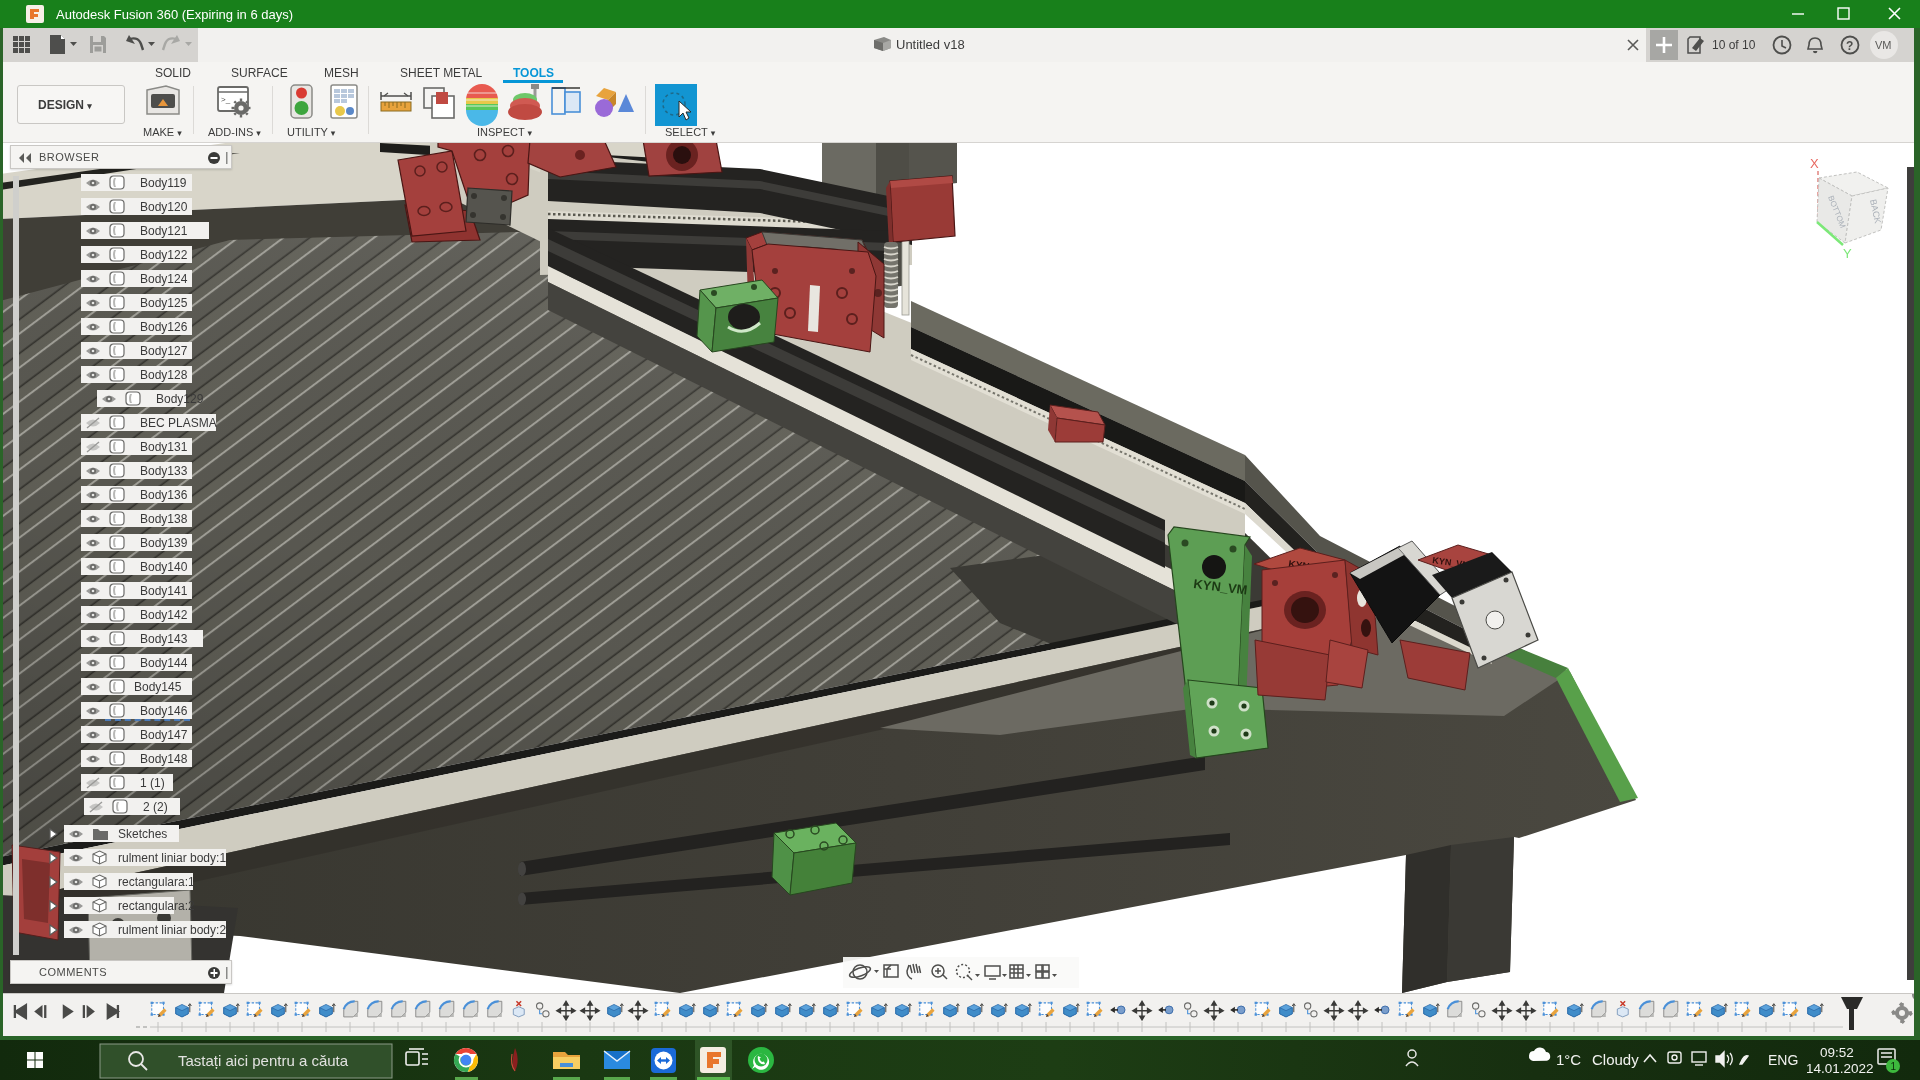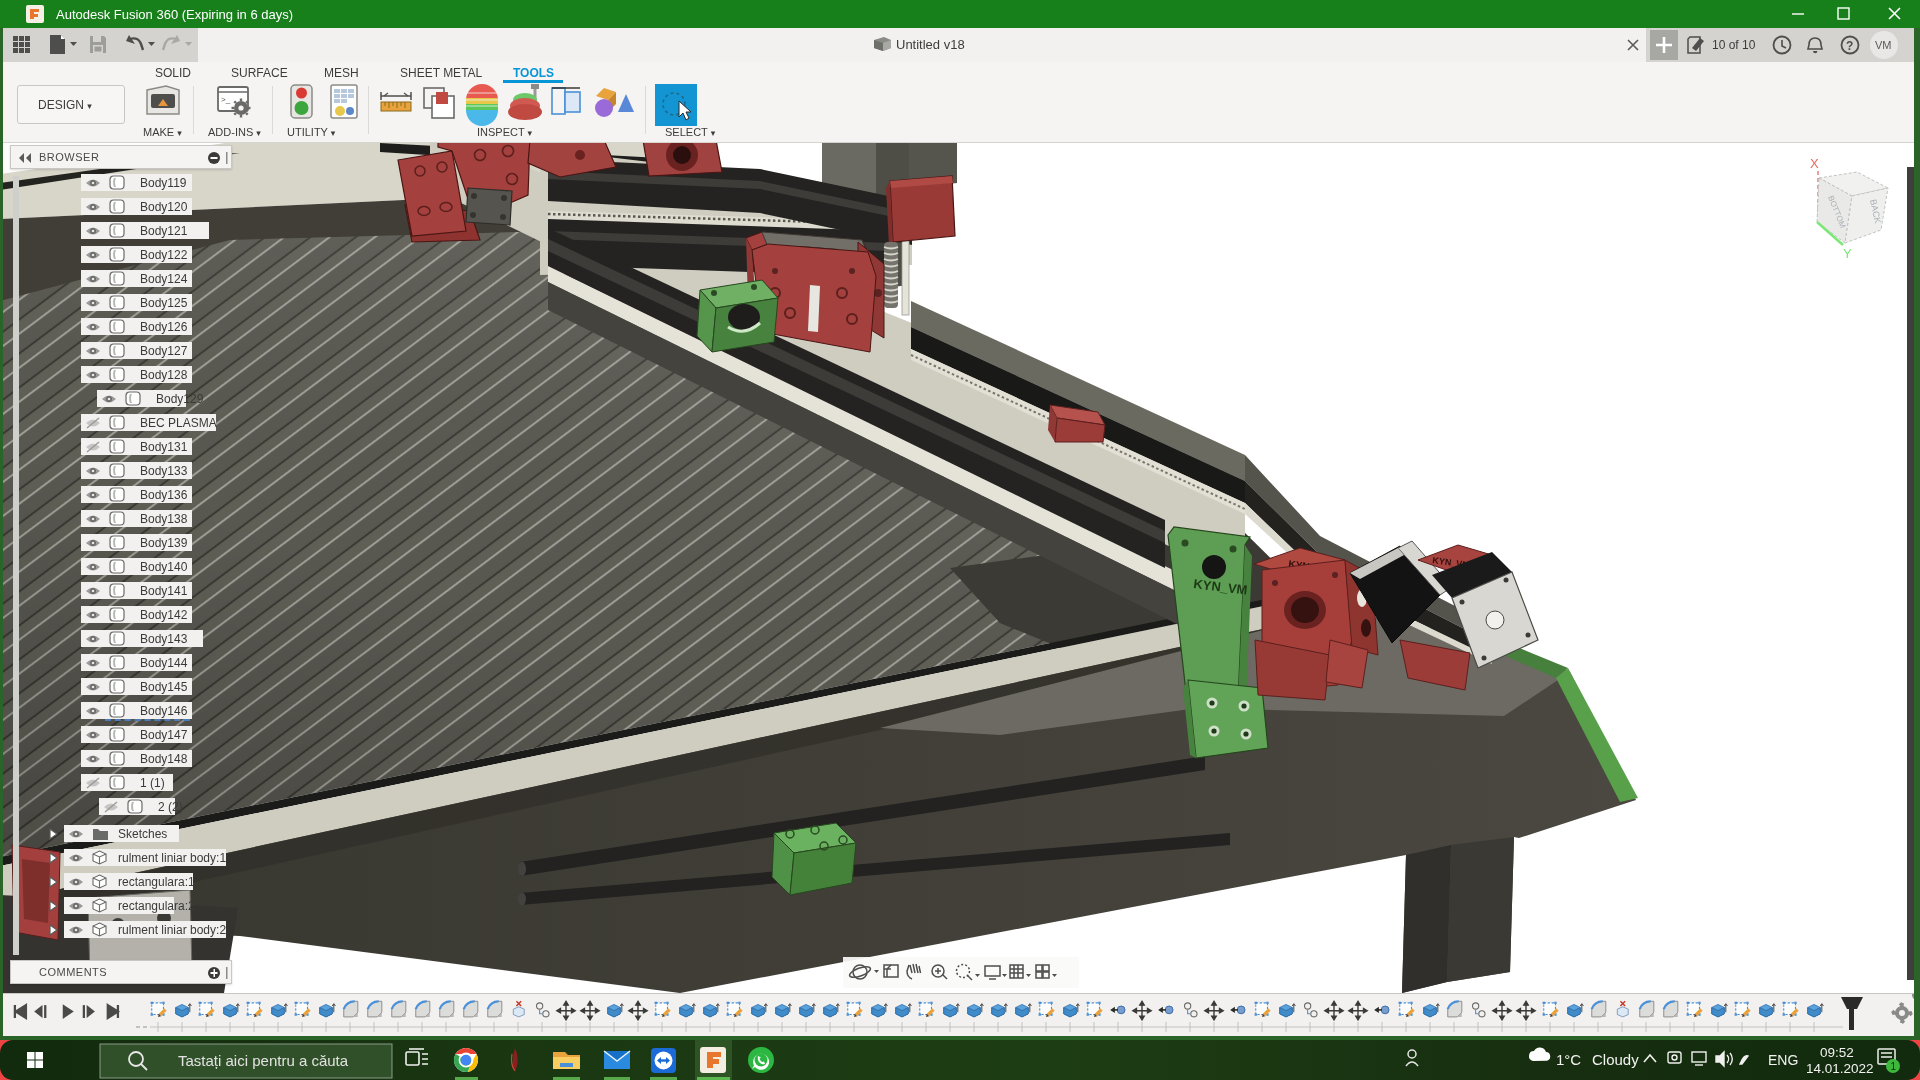--- a/index.html
+++ b/index.html
@@ -17,21 +17,21 @@
 .rtab { position:absolute; top:4px; font-size:12px; color:#3c3c3c; }
 .rlabel { position:absolute; top:64px; font-size:11px; color:#3c3c3c; }
 .sep { position:absolute; top:24px; height:48px; width:1px; background:#dcdad7; }
 
 .panelhdr { position:absolute; left:10px; width:222px; height:24px; background:#f5f4f2; border:1px solid #c9c7c4; box-shadow:0 1px 2px rgba(0,0,0,.15); }
 .row { position:absolute; height:17px; background:#f2f1ef; }
 .rowtext { position:absolute; top:2px; font-size:12px; color:#3a3a3a; white-space:nowrap; }
 
 #timeline { left:0; top:993px; width:1920px; height:43px; background:#f2f1ef; border-top:1px solid #c9c7c4; }
 
-#taskbar { left:0; top:1040px; width:1920px; height:40px; background:linear-gradient(90deg,#122a0d 0%,#1a3812 30%,#1d3d14 55%,#172f10 80%,#122a0d 100%);border-radius:13px; }
+#taskbar { left:0; top:1040px; width:1920px; height:40px; background:linear-gradient(90deg,#122a0d 0%,#1a3812 30%,#1d3d14 55%,#172f10 80%,#122a0d 100%); }
 </style>
 </head>
 <body>
 <div id="app">
   <div class="abs" id="titlebar">
     <svg class="abs" style="left:26px;top:5px" width="18" height="18" viewBox="0 0 18 18">
         <rect x="0" y="0" width="18" height="18" rx="2" fill="#f6efe6"></rect>
         <path d="M4 14 L4 4 L13 4 L13 7 L8 7 L8 9 L12 9 L12 12 L8 12 L8 14 Z" fill="#e8762c"></path>
       </svg>
     <div class="abs" id="titletext">Autodesk Fusion 360 (Expiring in 6 days)</div>
@@ -107,21 +107,21 @@
     <text x="896" y="21" font-size="13" fill="#3c3c3c">Untitled v18</text>
   </svg>
   <div class="abs" id="ribbon">
     <div class="rtab" style="left:155px">SOLID</div>
     <div class="rtab" style="left:231px">SURFACE</div>
     <div class="rtab" style="left:324px">MESH</div>
     <div class="rtab" style="left:400px">SHEET METAL</div>
     <div class="rtab" style="left:513px;color:#0696d7;font-weight:bold">TOOLS</div>
     <div class="abs" style="left:503px;top:18px;width:60px;height:3px;background:#0696d7"></div>
     <div class="abs" style="left:17px;top:23px;width:108px;height:39px;border:1px solid #c9c7c4;border-radius:3px;background:#f7f6f4"></div>
-    <div class="abs" style="left:38px;top:36px;font-size:12px;font-weight:normal;color:#3c3c3c">DESIGN <span style="font-size:9px">▾</span></div>
+    <div class="abs" style="left:38px;top:36px;font-size:12px;font-weight:bold;color:#3c3c3c">DESIGN <span style="font-size:9px">▾</span></div>
     <div class="rlabel" style="left:143px">MAKE <span style="font-size:9px">▾</span></div>
     <div class="rlabel" style="left:208px">ADD-INS <span style="font-size:9px">▾</span></div>
     <div class="rlabel" style="left:287px">UTILITY <span style="font-size:9px">▾</span></div>
     <div class="rlabel" style="left:477px">INSPECT <span style="font-size:9px">▾</span></div>
     <div class="rlabel" style="left:665px">SELECT <span style="font-size:9px">▾</span></div>
     <div class="sep" style="left:193px"></div>
     <div class="sep" style="left:272px"></div>
     <div class="sep" style="left:368px"></div>
     <div class="sep" style="left:645px"></div>
     <svg class="abs" style="left:0;top:0" width="1920" height="81" viewBox="0 0 1920 81">
@@ -762,21 +762,21 @@
       <div class="row" style="left:81px;top:678px;width:111px">
         <svg width="16" height="12" viewBox="0 0 16 12" style="position:absolute;left:4px;top:3px">
           <path d="M1 6 Q8 -1 15 6 Q8 13 1 6 Z" fill="#9a9a98"></path>
           <circle cx="8" cy="6" r="3" fill="#6a6a68"></circle>
           <circle cx="8" cy="6" r="1.3" fill="#e8e8e6"></circle>
         </svg>
         <svg width="16" height="15" viewBox="0 0 16 15" style="position:absolute;left:28px;top:1px">
           <rect x="1" y="1" width="14" height="13" rx="3.5" fill="#fff" stroke="#6a6a68" stroke-width="1.2"></rect>
           <path d="M5 3 q-2 4 0 9 l2 0 q-2 -5 0 -9 Z" fill="#b8b8b6"></path>
         </svg>
-        <div class="rowtext" style="left:59px">Body145</div>
+        <div class="rowtext" style="left:53px">Body145</div>
       </div>
       <div class="row" style="left:81px;top:702px;width:111px">
         <svg width="16" height="12" viewBox="0 0 16 12" style="position:absolute;left:4px;top:3px">
           <path d="M1 6 Q8 -1 15 6 Q8 13 1 6 Z" fill="#9a9a98"></path>
           <circle cx="8" cy="6" r="3" fill="#6a6a68"></circle>
           <circle cx="8" cy="6" r="1.3" fill="#e8e8e6"></circle>
         </svg>
         <svg width="16" height="15" viewBox="0 0 16 15" style="position:absolute;left:28px;top:1px">
           <rect x="1" y="1" width="14" height="13" rx="3.5" fill="#fff" stroke="#6a6a68" stroke-width="1.2"></rect>
           <path d="M5 3 q-2 4 0 9 l2 0 q-2 -5 0 -9 Z" fill="#b8b8b6"></path>
@@ -812,21 +812,21 @@
         <svg width="16" height="12" viewBox="0 0 16 12" style="position:absolute;left:4px;top:3px">
           <path d="M1 6 Q8 -1 15 6 Q8 13 1 6 Z" fill="#c5c5c3"></path>
           <line x1="2" y1="11" x2="14" y2="1" stroke="#9a9a98" stroke-width="1.4"></line>
         </svg>
         <svg width="16" height="15" viewBox="0 0 16 15" style="position:absolute;left:28px;top:1px">
           <rect x="1" y="1" width="14" height="13" rx="3.5" fill="#fff" stroke="#6a6a68" stroke-width="1.2"></rect>
           <path d="M5 3 q-2 4 0 9 l2 0 q-2 -5 0 -9 Z" fill="#b8b8b6"></path>
         </svg>
         <div class="rowtext" style="left:59px">1 (1)</div>
       </div>
-      <div class="row" style="left:99px;top:798px;width:76px">
+      <div class="row" style="left:84px;top:798px;width:96px">
         <svg width="16" height="12" viewBox="0 0 16 12" style="position:absolute;left:4px;top:3px">
           <path d="M1 6 Q8 -1 15 6 Q8 13 1 6 Z" fill="#c5c5c3"></path>
           <line x1="2" y1="11" x2="14" y2="1" stroke="#9a9a98" stroke-width="1.4"></line>
         </svg>
         <svg width="16" height="15" viewBox="0 0 16 15" style="position:absolute;left:28px;top:1px">
           <rect x="1" y="1" width="14" height="13" rx="3.5" fill="#fff" stroke="#6a6a68" stroke-width="1.2"></rect>
           <path d="M5 3 q-2 4 0 9 l2 0 q-2 -5 0 -9 Z" fill="#b8b8b6"></path>
         </svg>
         <div class="rowtext" style="left:59px">2 (2)</div>
       </div>

